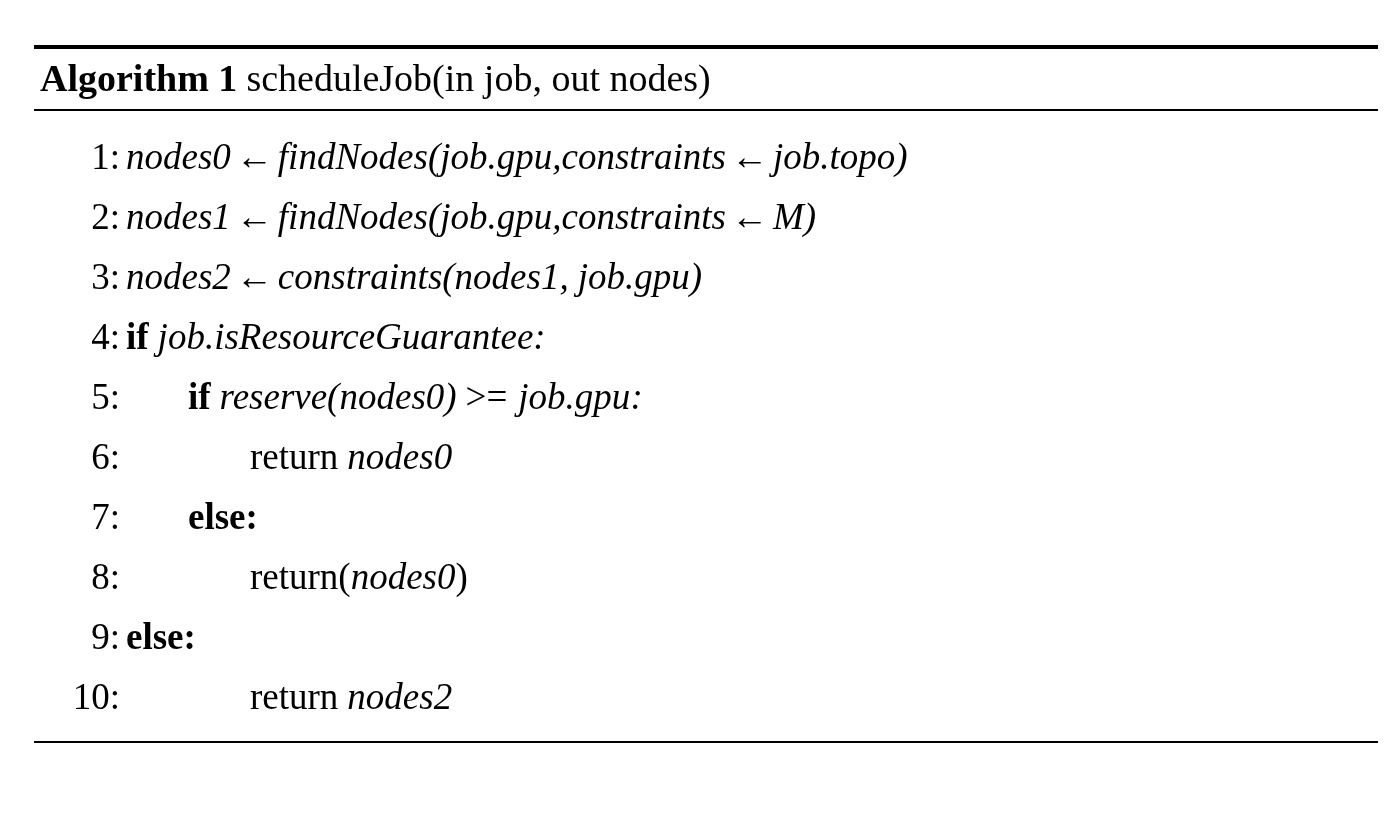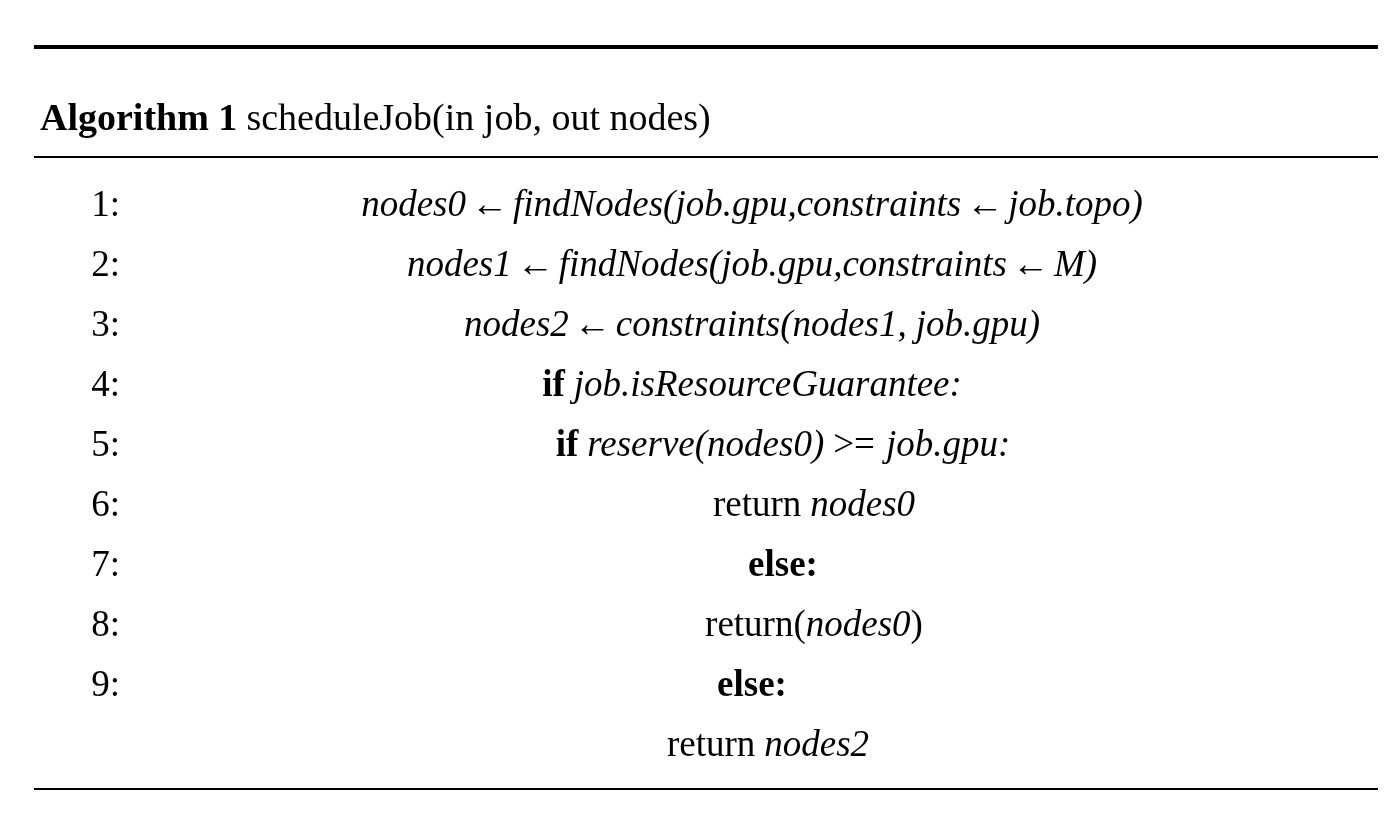--- a/index.html
+++ b/index.html
@@ -31,25 +31,24 @@
     height: 0;
     border-top: 2px solid #000000;
   }
   .rule-bottom {
     height: 0;
     border-top: 2px solid #000000;
   }
 
   
   .algorithm-caption {
-    padding: 6px 0 16px 6px;
+    padding: 6px 0 8px 6px;
     font-size: 38px;
     line-height: 1.22;
     white-space: nowrap;
-    margin-top: 39px;
   }
   .caption-label {
     font-weight: bold;
   }
   .caption-title {
     font-weight: normal;
   }
 
   
   .algorithm-body {
@@ -64,21 +63,20 @@
   }
   .line-number {
     flex: 0 0 auto;
     width: 86px;
     text-align: right;
     padding-right: 6px;
     font-variant-numeric: lining-nums;
   }
   .line-body {
     flex: 1 1 auto;
-    text-align: center;
   }
   .indent-1 { padding-left: 62px; }
   .indent-2 { padding-left: 124px; }
 
   .kw {
     font-weight: bold;
     font-style: normal;
     margin-top: 32px;
   }
   .rm {
@@ -151,20 +149,21 @@
       <span class="line-number">8:</span>
       <span class="line-body indent-2"><span class="rm">return(</span><span class="id">nodes0</span><span class="rm">)</span></span>
     </div>
 
     <div class="algo-line">
       <span class="line-number">9:</span>
       <span class="line-body"><span class="kw">else</span><span class="kw">:</span></span>
     </div>
 
     <div class="algo-line">
+      <span class="line-number">10:</span>
       <span class="line-body indent-2"><span class="rm">return</span><span class="id sp">nodes2</span></span>
     </div>
 
   </div>
 
   <div class="rule-bottom"></div>
 
 </div>
 
 </body></html>

